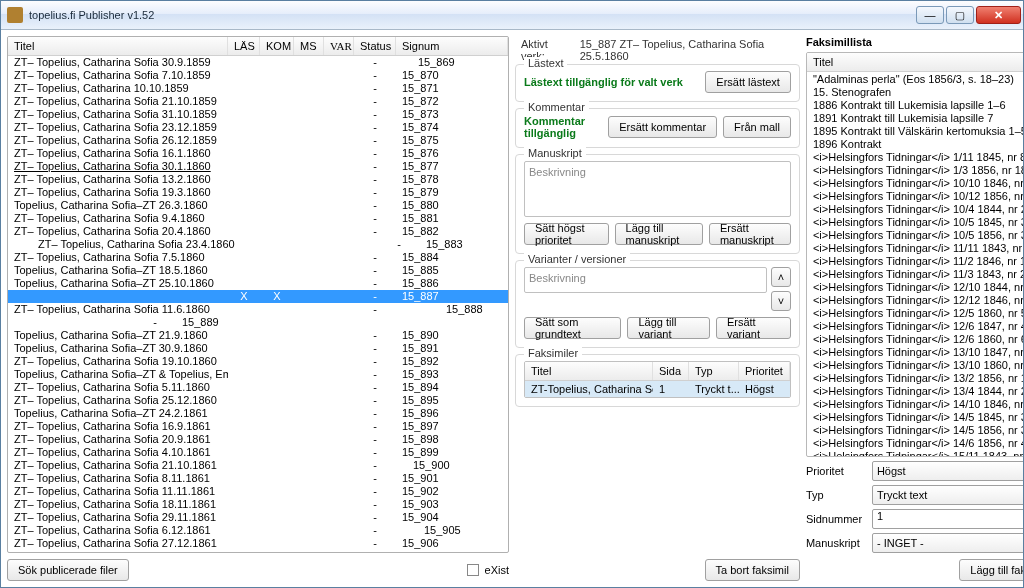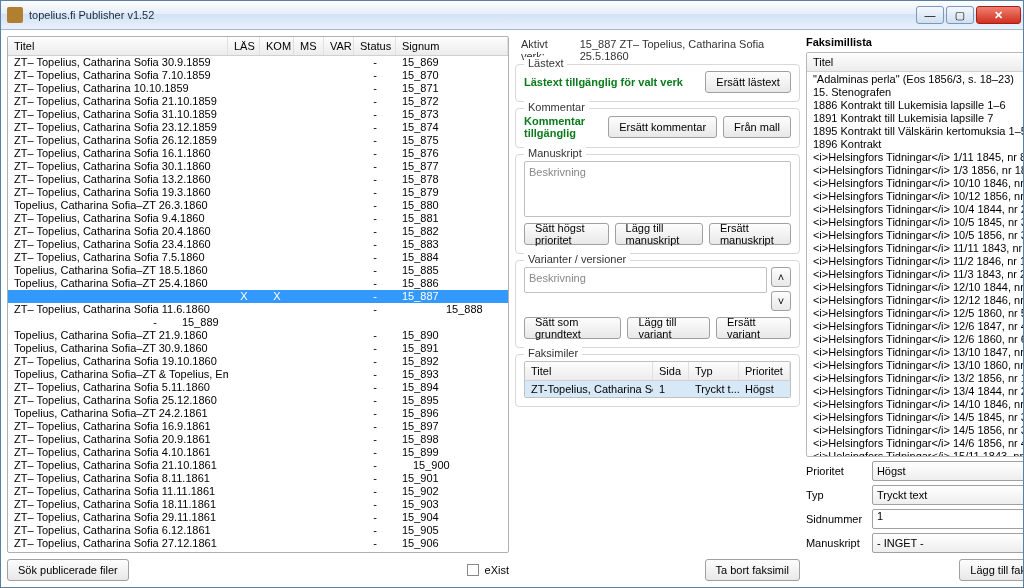--- a/index.html
+++ b/index.html
@@ -64,33 +64,33 @@
 
   <div class="content">
 
     <div class="panel-left">
       <div class="listbox">
         <div class="cols" id="left-cols">
             <div class="colh" style="width: 220px; flex: 0 0 220px;">Titel</div>
             <div class="colh" style="width: 32px;">LÄS</div>
             <div class="colh" style="width: 34px;">KOM</div>
             <div class="colh" style="width: 30px;">MS</div>
-            <div class="colh" style="width: 30px;">VAR</div>
+            <div class="colh" style="width: 30px; font-family: Liberation Serif, serif;">VAR</div>
             <div class="colh" style="width: 42px;">Status</div>
             <div class="colh" style="flex: 1 1 0%;">Signum</div>
           </div>
         <div class="rows" id="left-rows">
             <div class="row">
               <div class="cell" style="flex: 0 0 220px;">ZT– Topelius, Catharina Sofia 30.9.1859</div>
               <div class="cell" style="width: 32px; text-align: center;"></div>
               <div class="cell" style="width: 34px; text-align: center;"></div>
               <div class="cell" style="width: 30px; text-align: center;"></div>
               <div class="cell" style="width: 30px; text-align: center;"></div>
               <div class="cell" style="width: 42px; text-align: center;">-</div>
-              <div class="cell" style="flex: 1 1 0%;">15_869</div>
+              <div class="cell" style="flex: 1 1 0%; margin-left: 16px;">15_869</div>
             </div>
             <div class="row">
               <div class="cell" style="flex: 0 0 220px;">ZT– Topelius, Catharina Sofia 7.10.1859</div>
               <div class="cell" style="width: 32px; text-align: center;"></div>
               <div class="cell" style="width: 34px; text-align: center;"></div>
               <div class="cell" style="width: 30px; text-align: center;"></div>
               <div class="cell" style="width: 30px; text-align: center;"></div>
               <div class="cell" style="width: 42px; text-align: center;">-</div>
               <div class="cell" style="flex: 1 1 0%;">15_870</div>
             </div>
@@ -142,21 +142,21 @@
             <div class="row">
               <div class="cell" style="flex: 0 0 220px;">ZT– Topelius, Catharina Sofia 16.1.1860</div>
               <div class="cell" style="width: 32px; text-align: center;"></div>
               <div class="cell" style="width: 34px; text-align: center;"></div>
               <div class="cell" style="width: 30px; text-align: center;"></div>
               <div class="cell" style="width: 30px; text-align: center;"></div>
               <div class="cell" style="width: 42px; text-align: center;">-</div>
               <div class="cell" style="flex: 1 1 0%;">15_876</div>
             </div>
             <div class="row">
-              <div class="cell" style="flex: 0 0 220px;">ZT– Topelius, Catharina Sofia 30.1.1860</div>
+              <div class="cell" style="flex: 0 0 220px; text-decoration: underline;">ZT– Topelius, Catharina Sofia 30.1.1860</div>
               <div class="cell" style="width: 32px; text-align: center;"></div>
               <div class="cell" style="width: 34px; text-align: center;"></div>
               <div class="cell" style="width: 30px; text-align: center;"></div>
               <div class="cell" style="width: 30px; text-align: center;"></div>
               <div class="cell" style="width: 42px; text-align: center;">-</div>
               <div class="cell" style="flex: 1 1 0%;">15_877</div>
             </div>
             <div class="row">
               <div class="cell" style="flex: 0 0 220px;">ZT– Topelius, Catharina Sofia 13.2.1860</div>
               <div class="cell" style="width: 32px; text-align: center;"></div>
@@ -196,21 +196,21 @@
             <div class="row">
               <div class="cell" style="flex: 0 0 220px;">ZT– Topelius, Catharina Sofia 20.4.1860</div>
               <div class="cell" style="width: 32px; text-align: center;"></div>
               <div class="cell" style="width: 34px; text-align: center;"></div>
               <div class="cell" style="width: 30px; text-align: center;"></div>
               <div class="cell" style="width: 30px; text-align: center;"></div>
               <div class="cell" style="width: 42px; text-align: center;">-</div>
               <div class="cell" style="flex: 1 1 0%;">15_882</div>
             </div>
             <div class="row">
-              <div class="cell" style="flex: 0 0 220px;">ZT– Topelius, Catharina Sofia 23.4.1860</div>
+              <div class="cell" style="flex: 0 0 220px; margin-left: 24px;">ZT– Topelius, Catharina Sofia 23.4.1860</div>
               <div class="cell" style="width: 32px; text-align: center;"></div>
               <div class="cell" style="width: 34px; text-align: center;"></div>
               <div class="cell" style="width: 30px; text-align: center;"></div>
               <div class="cell" style="width: 30px; text-align: center;"></div>
               <div class="cell" style="width: 42px; text-align: center;">-</div>
               <div class="cell" style="flex: 1 1 0%;">15_883</div>
             </div>
             <div class="row">
               <div class="cell" style="flex: 0 0 220px;">ZT– Topelius, Catharina Sofia 7.5.1860</div>
               <div class="cell" style="width: 32px; text-align: center;"></div>
@@ -223,21 +223,21 @@
             <div class="row">
               <div class="cell" style="flex: 0 0 220px;">Topelius, Catharina Sofia–ZT 18.5.1860</div>
               <div class="cell" style="width: 32px; text-align: center;"></div>
               <div class="cell" style="width: 34px; text-align: center;"></div>
               <div class="cell" style="width: 30px; text-align: center;"></div>
               <div class="cell" style="width: 30px; text-align: center;"></div>
               <div class="cell" style="width: 42px; text-align: center;">-</div>
               <div class="cell" style="flex: 1 1 0%;">15_885</div>
             </div>
             <div class="row">
-              <div class="cell" style="flex: 0 0 220px;">Topelius, Catharina Sofia–ZT 25.4.1860</div>
+              <div class="cell" style="flex: 0 0 220px;">Topelius, Catharina Sofia–ZT 25.10.1860</div>
               <div class="cell" style="width: 32px; text-align: center;"></div>
               <div class="cell" style="width: 34px; text-align: center;"></div>
               <div class="cell" style="width: 30px; text-align: center;"></div>
               <div class="cell" style="width: 30px; text-align: center;"></div>
               <div class="cell" style="width: 42px; text-align: center;">-</div>
               <div class="cell" style="flex: 1 1 0%;">15_886</div>
             </div>
             <div class="row selected">
               <div class="cell" style="flex: 0 0 220px; margin-top: 41px;">ZT– Topelius, Catharina Sofia 25.5.1860</div>
               <div class="cell" style="width: 32px; text-align: center;">X</div>
@@ -399,21 +399,21 @@
               <div class="cell" style="width: 42px; text-align: center;">-</div>
               <div class="cell" style="flex: 1 1 0%;">15_904</div>
             </div>
             <div class="row">
               <div class="cell" style="flex: 0 0 220px;">ZT– Topelius, Catharina Sofia 6.12.1861</div>
               <div class="cell" style="width: 32px; text-align: center;"></div>
               <div class="cell" style="width: 34px; text-align: center;"></div>
               <div class="cell" style="width: 30px; text-align: center;"></div>
               <div class="cell" style="width: 30px; text-align: center;"></div>
               <div class="cell" style="width: 42px; text-align: center;">-</div>
-              <div class="cell" style="flex: 1 1 0%;">15_905</div>
+              <div class="cell" style="flex: 1 1 0%; margin-left: 22px;">15_905</div>
             </div>
             <div class="row">
               <div class="cell" style="flex: 0 0 220px;">ZT– Topelius, Catharina Sofia 27.12.1861</div>
               <div class="cell" style="width: 32px; text-align: center;"></div>
               <div class="cell" style="width: 34px; text-align: center;"></div>
               <div class="cell" style="width: 30px; text-align: center;"></div>
               <div class="cell" style="width: 30px; text-align: center;"></div>
               <div class="cell" style="width: 42px; text-align: center;">-</div>
               <div class="cell" style="flex: 1 1 0%;">15_906</div>
             </div>

